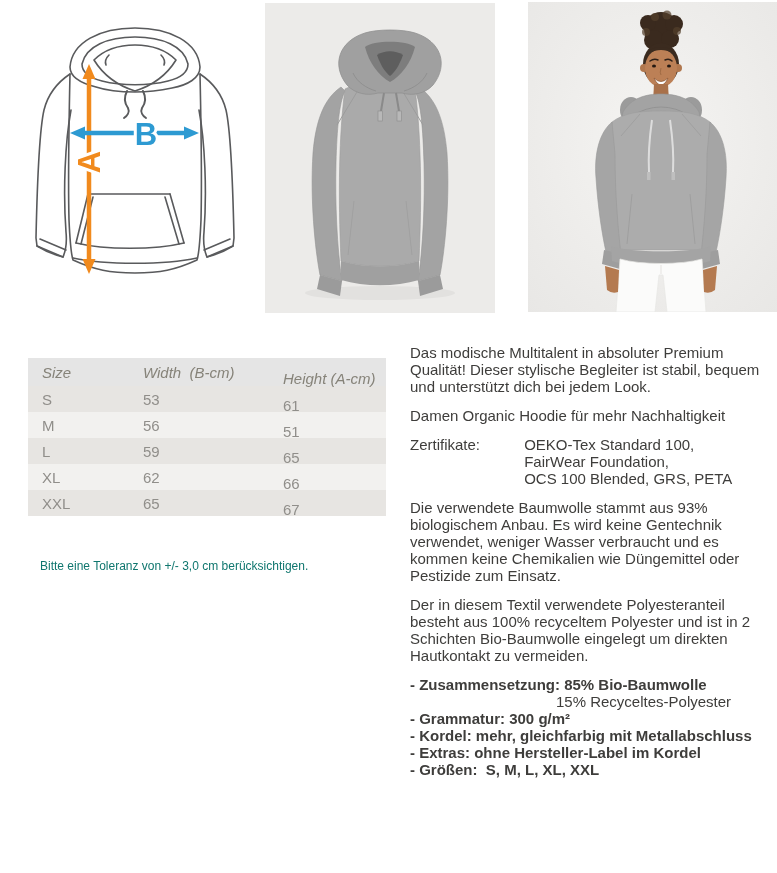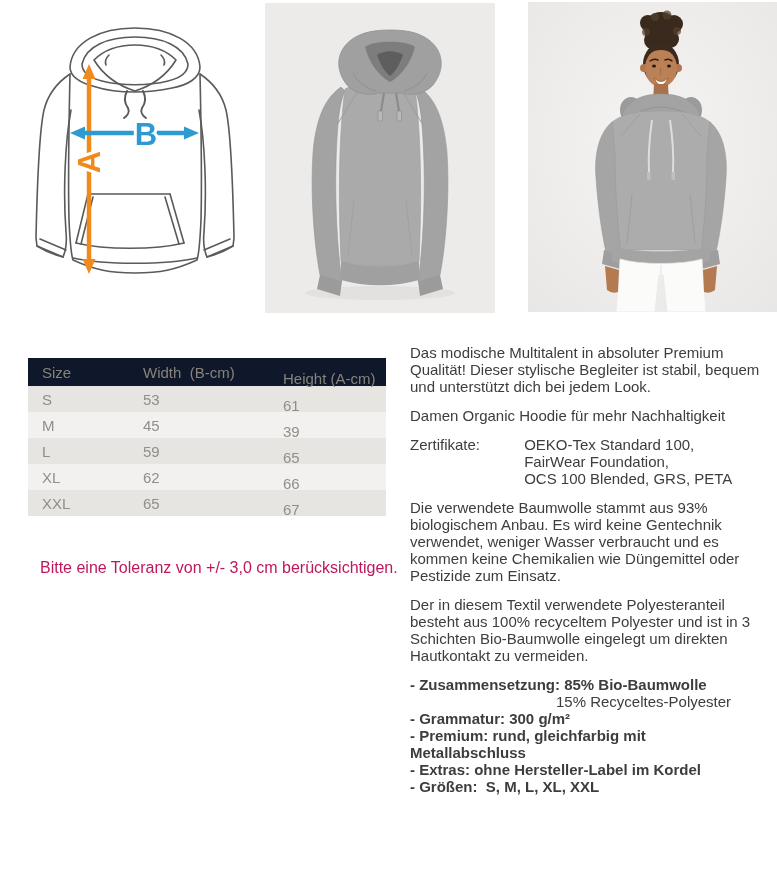--- a/index.html
+++ b/index.html
@@ -11,27 +11,27 @@
   }
   .panel { position:absolute; overflow:hidden; }
   .panel svg { display:block; width:100%; height:100%; }
   #diagram-panel { left:10px; top:10px; width:250px; height:300px; background:#ffffff; }
   #flat-photo    { left:265px; top:3px;  width:230px; height:310px; }
   #model-photo   { left:528px; top:2px;  width:249px; height:310px; }
 
   
   .size-table { position:absolute; left:28px; top:358px; width:358px; font-size:15px; }
   .st-row { display:flex; align-items:center; height:26px; color:#908e8a; background:#f2f1ef; }
-  .st-row.st-header { height:28px; color:#868379; background:#0f172a; }
+  .st-row.st-header { height:28px; color:#868379; background:#e5e5e5;font-style:italic; }
   .st-row.st-odd { background:#e7e5e2; }
   .st-c1 { width:115px; padding-left:14px; white-space:pre-wrap; }
   .st-c2 { width:140px; white-space:pre-wrap; }
   .st-c3 { flex:1; white-space:pre-wrap;margin-top:12px; }
 
-  .tolerance { position:absolute; left:40px; top:559px; font-size:16px; color:#be185d; }
+  .tolerance { position:absolute; left:40px; top:559px; font-size:12px; color:#0f766e; }
 
   
   .desc { position:absolute; left:410px; top:344px; width:352px; font-size:15px; line-height:17px; color:#3e3d3b; }
   .desc p { margin:0 0 12px 0; }
   .cert-row { display:flex; margin:0 0 12px 0;gap:35px; }
   .cert-label { white-space:pre; }
   .cert-lines { margin-left:5px; }
   .specs { margin-top:12px; }
   .spec-line { white-space:pre-wrap;font-weight:bold; }
   .spec-line2 { white-space:pre-wrap; padding-left:146px; }
@@ -205,22 +205,22 @@
       <div class="st-c2">Width  (B-cm)</div>
       <div class="st-c3">Height (A-cm)</div>
     </div>
     <div class="st-row st-odd">
       <div class="st-c1">S</div>
       <div class="st-c2">53</div>
       <div class="st-c3">61</div>
     </div>
     <div class="st-row">
       <div class="st-c1">M</div>
-      <div class="st-c2">45</div>
-      <div class="st-c3">39</div>
+      <div class="st-c2">56</div>
+      <div class="st-c3">51</div>
     </div>
     <div class="st-row st-odd">
       <div class="st-c1">L</div>
       <div class="st-c2">59</div>
       <div class="st-c3">65</div>
     </div>
     <div class="st-row">
       <div class="st-c1">XL</div>
       <div class="st-c2">62</div>
       <div class="st-c3">66</div>
@@ -239,24 +239,24 @@
     <p>Damen Organic Hoodie für mehr Nachhaltigkeit</p>
     <div class="cert-row">
       <span class="cert-label">Zertifikate: </span>
       <div class="cert-lines">
         <div>OEKO-Tex Standard 100,</div>
         <div>FairWear Foundation,</div>
         <div>OCS 100 Blended, GRS, PETA</div>
       </div>
     </div>
     <p>Die verwendete Baumwolle stammt aus 93% biologischem Anbau. Es wird keine Gentechnik verwendet, weniger Wasser verbraucht und es kommen keine Chemikalien wie Düngemittel oder Pestizide zum Einsatz.</p>
-    <p>Der in diesem Textil verwendete Polyesteranteil besteht aus 100% recyceltem Polyester und ist in 3 Schichten Bio-Baumwolle eingelegt um direkten Hautkontakt zu vermeiden.</p>
+    <p>Der in diesem Textil verwendete Polyesteranteil besteht aus 100% recyceltem Polyester und ist in 2 Schichten Bio-Baumwolle eingelegt um direkten Hautkontakt zu vermeiden.</p>
     <div class="specs">
       <div class="spec-line">- Zusammensetzung: 85% Bio-Baumwolle</div>
       <div class="spec-line2">15% Recyceltes-Polyester</div>
       <div class="spec-line">- Grammatur: 300 g/m²</div>
-      <div class="spec-line">- Premium: rund, gleichfarbig mit Metallabschluss</div>
+      <div class="spec-line">- Kordel: mehr, gleichfarbig mit Metallabschluss</div>
       <div class="spec-line">- Extras: ohne Hersteller-Label im Kordel</div>
       <div class="spec-line">- Größen:  S, M, L, XL, XXL</div>
     </div>
   </div>
 
 </div>
 
 </body></html>

